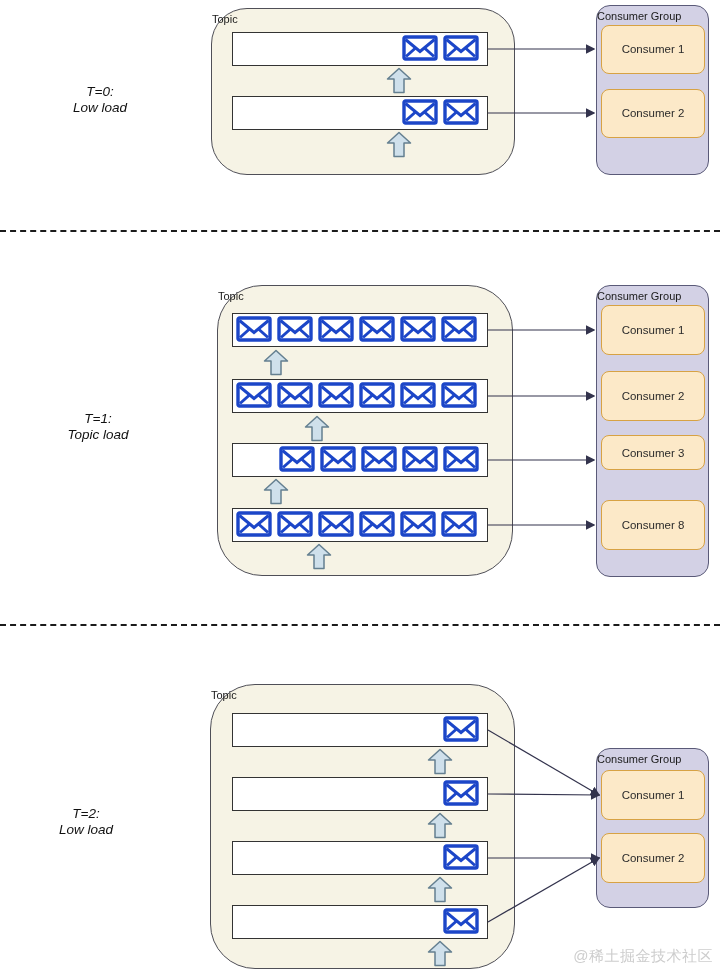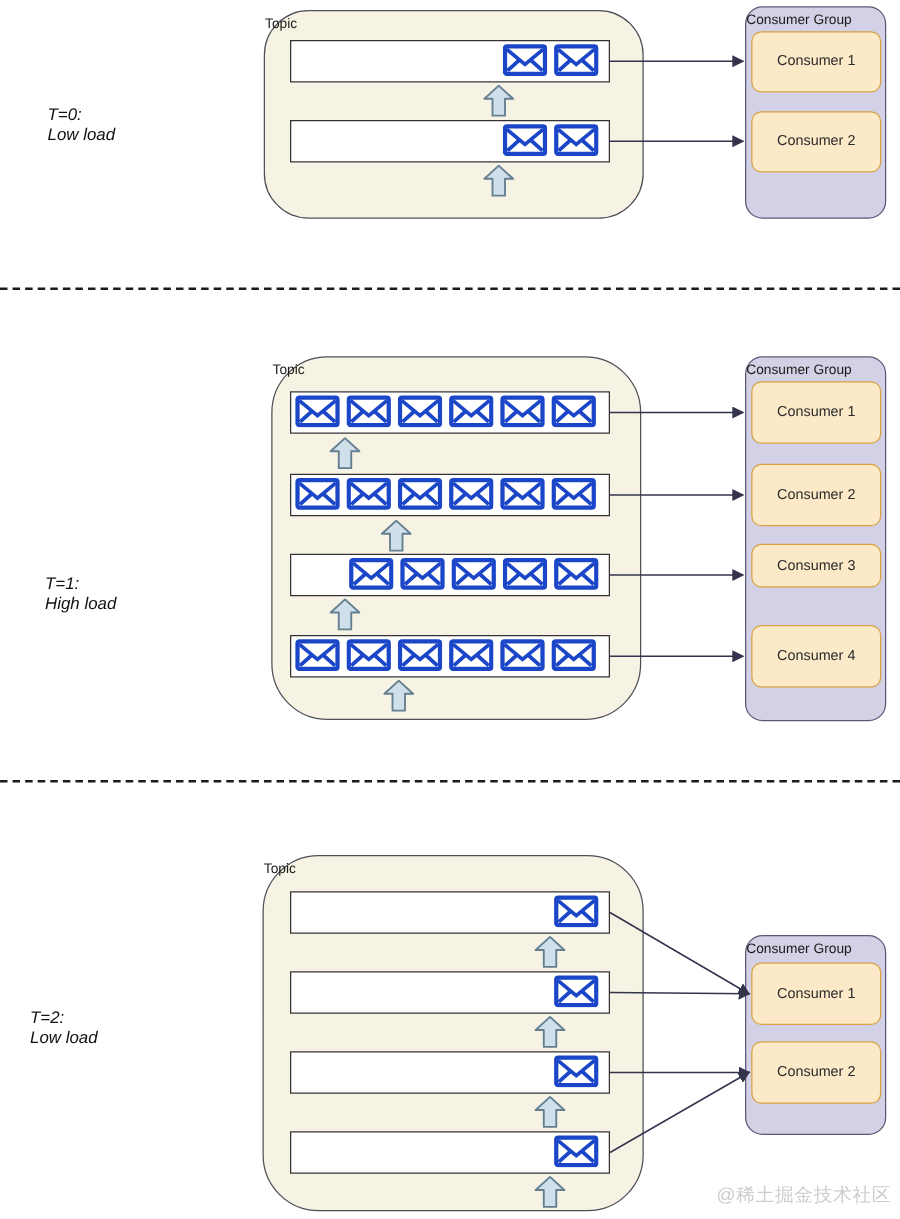--- a/index.html
+++ b/index.html
@@ -2,21 +2,21 @@
 <html><head>
 <meta charset="utf-8">
 <style>
   html,body{margin:0;padding:0;background:#ffffff;}
   #canvas{
     position:relative;width:720px;height:975px;background:#ffffff;overflow:hidden;
     font-family:"Liberation Sans","DejaVu Sans",sans-serif;
   }
   #overlay{position:absolute;left:0;top:0;z-index:10;pointer-events:none;}
   .sec-label{
-    position:absolute;font-style:italic;font-size:13.5px;line-height:16px;color:#111;
+    position:absolute;text-align:center;font-style:italic;font-size:13.5px;line-height:16px;color:#111;
   }
   .topic-box{
     position:absolute;background:#f6f3e5;border:1.4px solid #4f4f57;box-sizing:border-box;
   }
   .box-title{
     position:absolute;left:0;right:0;top:4px;text-align:left;font-size:11px;color:#1a1a1a;
   }
   .partition{
     position:absolute;background:#ffffff;border:1.6px solid #333333;box-sizing:border-box;
   }
@@ -95,23 +95,23 @@
       </svg></div>
     <div class="group-box" style="left: 596px; top: 5px; width: 113px; height: 170px;">
       <div class="box-title">Consumer Group</div>
     </div>
     <div class="consumer" style="left: 601px; top: 24.5px; width: 104px; height: 49px;">
       <span>Consumer 1</span>
     </div>
     <div class="consumer" style="left: 601px; top: 88.5px; width: 104px; height: 49px;">
       <span>Consumer 2</span>
     </div>
-    <div class="sec-label" style="left: 36px; top: 411px; width: 124px; margin-top: 48px;">
+    <div class="sec-label" style="left: 36px; top: 411px; width: 124px;">
       <div>T=1:</div>
-      <div>High load</div>
+      <div>Topic load</div>
     </div>
     <div class="topic-box" style="left: 217px; top: 285px; width: 296px; height: 291px; border-radius: 45px;">
       <div class="box-title">Topic</div>
     </div>
     <div class="partition" style="left: 232px; top: 313px; width: 256px; height: 34px;">
       <div class="envelope" style="left: 3px; top: 2px;"><svg width="36" height="26" viewBox="0 0 36 26">
           <rect x="2" y="2" width="32" height="22" rx="1.5" fill="#ffffff" stroke="#1c46c8" stroke-width="3.4"></rect>
           <path d="M3.5 4.5 L18 16.5 L32.5 4.5" fill="none" stroke="#1c46c8" stroke-width="3"></path>
           <path d="M4 21.5 L13.5 13 M32 21.5 L22.5 13" fill="none" stroke="#1c46c8" stroke-width="3"></path>
         </svg></div>
@@ -250,21 +250,21 @@
     <div class="consumer" style="left: 601px; top: 305px; width: 104px; height: 50px;">
       <span>Consumer 1</span>
     </div>
     <div class="consumer" style="left: 601px; top: 371px; width: 104px; height: 50px;">
       <span>Consumer 2</span>
     </div>
     <div class="consumer" style="left: 601px; top: 435px; width: 104px; height: 35px;">
       <span>Consumer 3</span>
     </div>
     <div class="consumer" style="left: 601px; top: 500px; width: 104px; height: 50px;">
-      <span>Consumer 4</span>
+      <span>Consumer 8</span>
     </div>
     <div class="sec-label" style="left: 24px; top: 806px; width: 124px;">
       <div>T=2:</div>
       <div>Low load</div>
     </div>
     <div class="topic-box" style="left: 210px; top: 684px; width: 305px; height: 285px; border-radius: 45px;">
       <div class="box-title">Topic</div>
     </div>
     <div class="partition" style="left: 232px; top: 713px; width: 256px; height: 34px;">
       <div class="envelope" style="left: 210px; top: 2px;"><svg width="36" height="26" viewBox="0 0 36 26">

